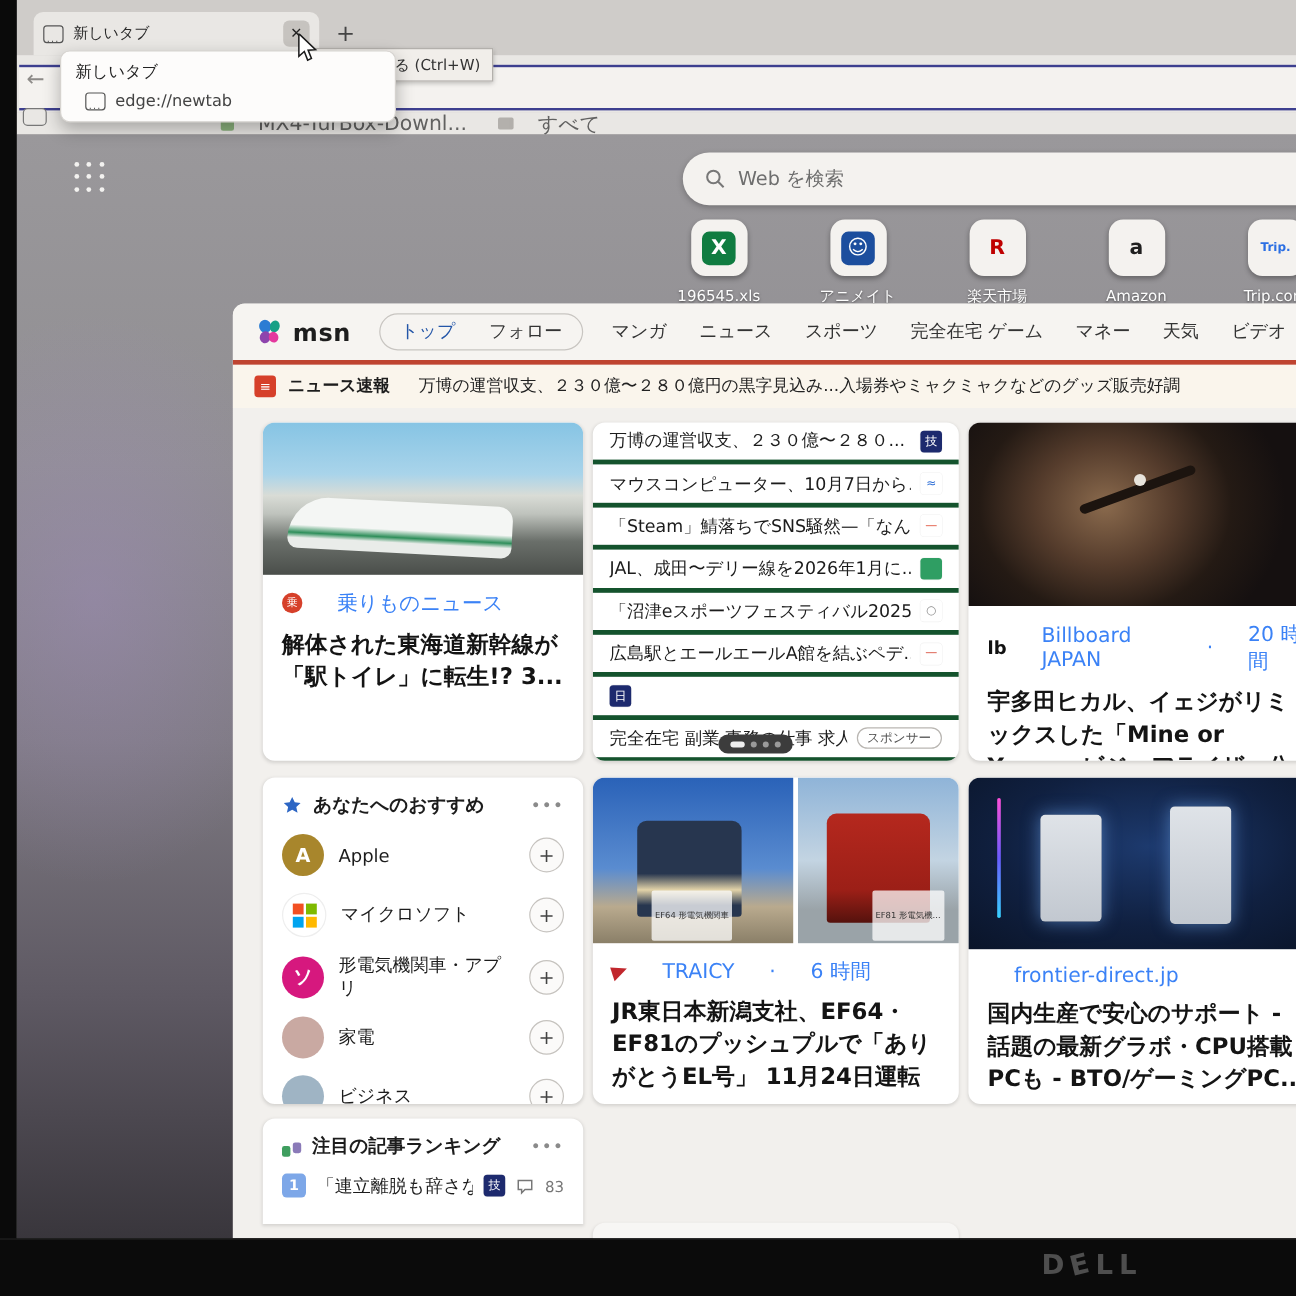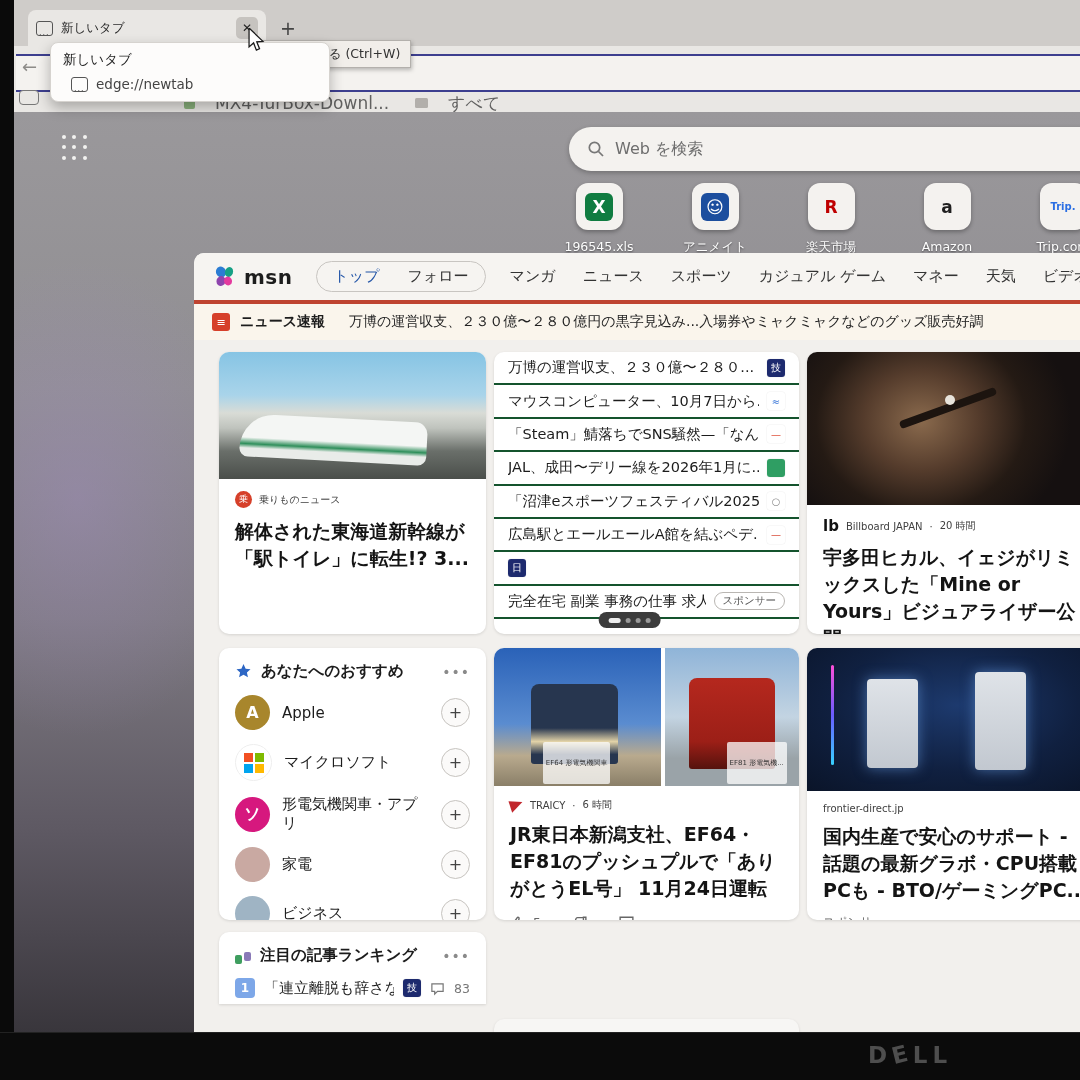--- a/index.html
+++ b/index.html
@@ -60,23 +60,23 @@
   .ticker{height:36px;background:#faf5ec;display:flex;align-items:center;gap:10px;padding:0 18px;}
   .ticker .tic{width:18px;height:18px;background:#d6402a;border-radius:3px;color:#fff;font-size:11px;display:flex;align-items:center;justify-content:center;flex:none;}
   .ticker .tlabel{font-size:14px;font-weight:bold;color:#1d1d1d;white-space:nowrap;}
   .ticker .thead{font-size:14px;color:#222;margin-left:14px;white-space:nowrap;overflow:hidden;}
   .card{position:absolute;background:#fff;border-radius:10px;box-shadow:0 1px 3px rgba(0,0,0,.12);overflow:hidden;}
   
   .feat-img{height:127px;background:linear-gradient(180deg,#86c4e4 0%,#a9d4ea 34%,#d9dcd6 48%,#bfc3bd 60%,#6a6f6a 78%,#4a4e4a 100%);position:relative;}
   .feat-img .train{position:absolute;left:8%;bottom:14%;width:70%;height:34%;background:linear-gradient(180deg,#f4f6f4 55%,#2f8f5b 70%,#e9ece9 80%);border-radius:40px 14px 10px 10px;transform:rotate(3deg);}
   .src-row{display:flex;align-items:center;gap:7px;padding:12px 16px 0;}
   .src-badge{width:17px;height:17px;border-radius:50%;background:#d6402a;color:#fff;font-size:9px;display:flex;align-items:center;justify-content:center;flex:none;}
-  .src-name{font-size:10px;color:#404040;}
+  .src-name{font-size:17px;color:#3b82f6;margin-left:22px;}
   .feat-head{padding:10px 16px 0;font-size:19px;line-height:1.4;font-weight:bold;color:#141414;text-align:left;}
-  .hl-row{display:flex;align-items:center;height:31.4px;padding:0 14px;border-bottom:2px solid #14532d;gap:8px;}
+  .hl-row{display:flex;align-items:center;height:31.4px;padding:0 14px;border-bottom:4px solid #14532d;gap:8px;}
   .hl-row:last-of-type{border-bottom:none;}
   .hl-text{flex:1;font-size:14.5px;color:#1c1c1c;white-space:nowrap;overflow:hidden;}
   .hl-badge{width:18px;height:18px;border-radius:3px;display:flex;align-items:center;justify-content:center;font-size:10px;flex:none;box-shadow:0 0 0 .5px rgba(0,0,0,.06);}
   .sponsor-pill{font-size:10.5px;color:#555;border:1px solid #b9b6b2;border-radius:9px;padding:1px 8px;flex:none;}
   .dots-pill{position:absolute;left:-14px;bottom:6px;width:62px;height:16px;background:#3c3c3c;border-radius:8px;display:flex;align-items:center;justify-content:center;gap:5px;}
   .dots-pill i{width:5px;height:5px;border-radius:50%;background:#9a9a9a;}
   .dots-pill i:first-child{width:12px;border-radius:3px;background:#ededed;}
   .utada-img{height:153px;background:radial-gradient(150px 130px at 38% 45%,#8a6a4d 0%,#553c2c 38%,#241a14 70%,#151010 100%);position:relative;}
   .utada-img .mic{position:absolute;left:46%;top:28%;width:10px;height:10px;border-radius:50%;background:#e8e4dc;}
   .utada-img .arm{position:absolute;left:30%;top:34%;width:34%;height:8px;background:#1c140f;transform:rotate(-20deg);border-radius:4px;}
@@ -239,21 +239,21 @@
           <span class="wordmark">msn</span>
         </div>
         <div class="nav-pill">
           <span class="nav-item active">トップ</span>
           <span class="nav-item">フォロー</span>
         </div>
         <div class="nav-rest">
           <span class="nav-item">マンガ</span>
           <span class="nav-item">ニュース</span>
           <span class="nav-item">スポーツ</span>
-          <span class="nav-item">カジュアル ゲーム</span>
+          <span class="nav-item">完全在宅 ゲーム</span>
           <span class="nav-item">マネー</span>
           <span class="nav-item">天気</span>
           <span class="nav-item">ビデオ</span>
 
         </div>
       </div>
       <div class="red-rule"></div>
       <div class="ticker">
         <span class="tic">≡</span>
         <span class="tlabel">ニュース速報</span>
@@ -416,21 +416,21 @@
         <div class="src-row">
             <span class="src-name">frontier-direct.jp</span>
           </div>
         <div class="bb-head">国内生産で安心のサポート - 話題の最新グラボ・CPU搭載PCも - BTO/ゲーミングPC...</div>
         <div class="ad-footer">
           <span class="sponsor-txt">スポンサー</span>
 
         </div>
       </div>
 
-      <div class="card" style="left:25px;top:679px;width:267px;height:72px;border-radius:10px 10px 0 0;">
+      <div class="card" style="left:25px;top:679px;width:267px;height:88px;border-radius:10px 10px 0 0;">
         <div class="rec-header">
           <span class="rank-ic">
               <i></i>
               <i></i>
             </span>
           <span class="rec-title">注目の記事ランキング</span>
           <span class="menu-dots">•••</span>
         </div>
         <div class="rank-row">
           <span class="rank-num">1</span>

